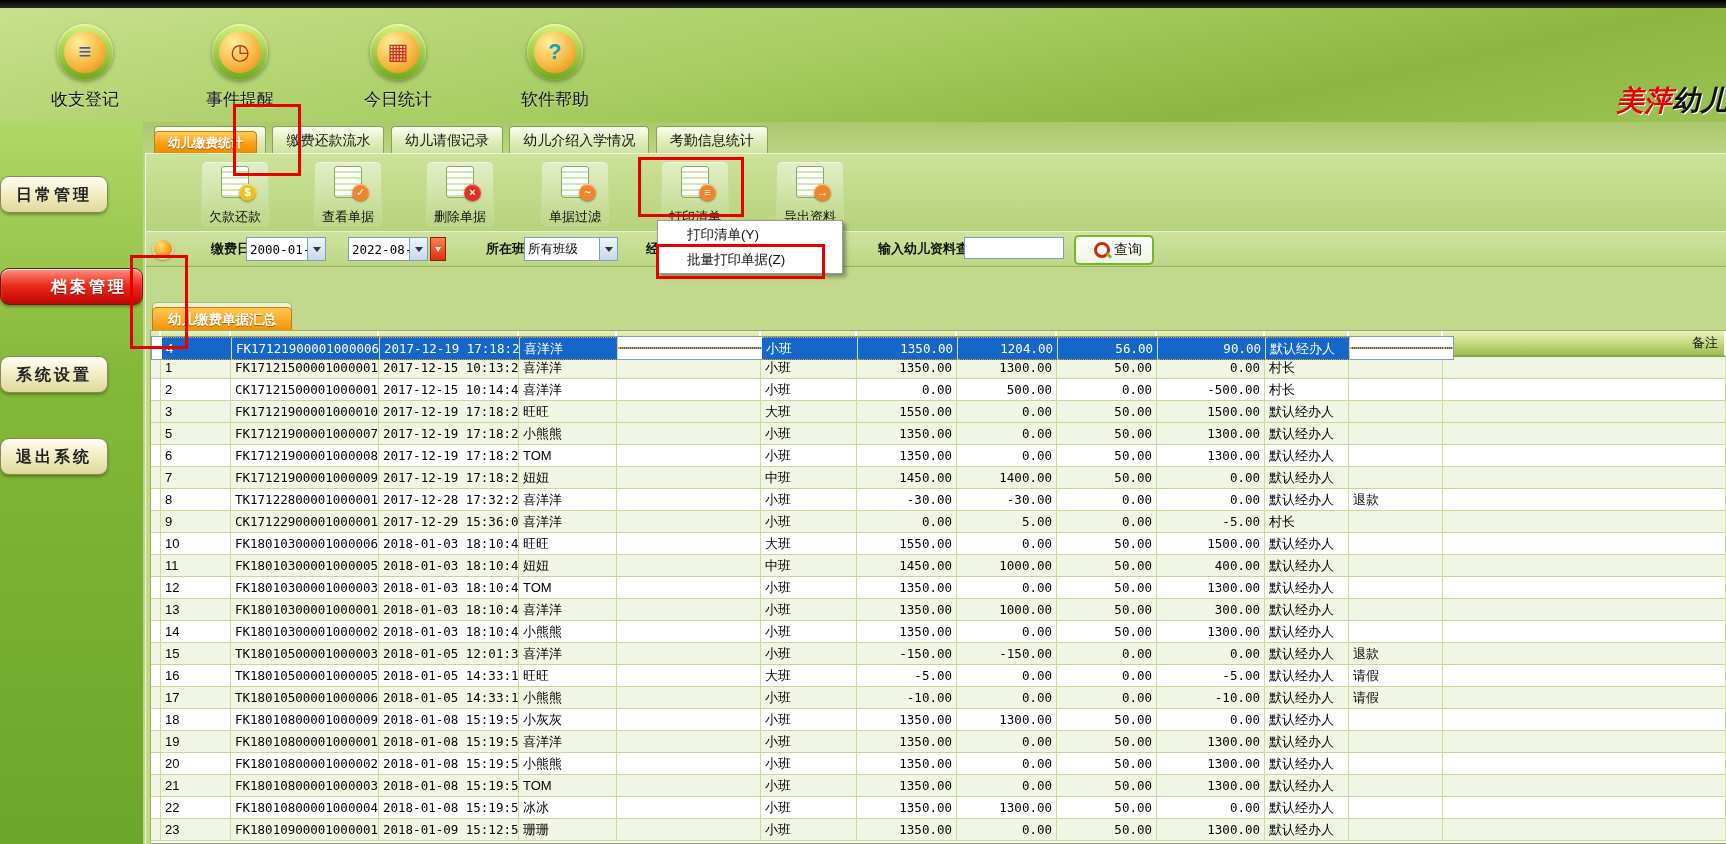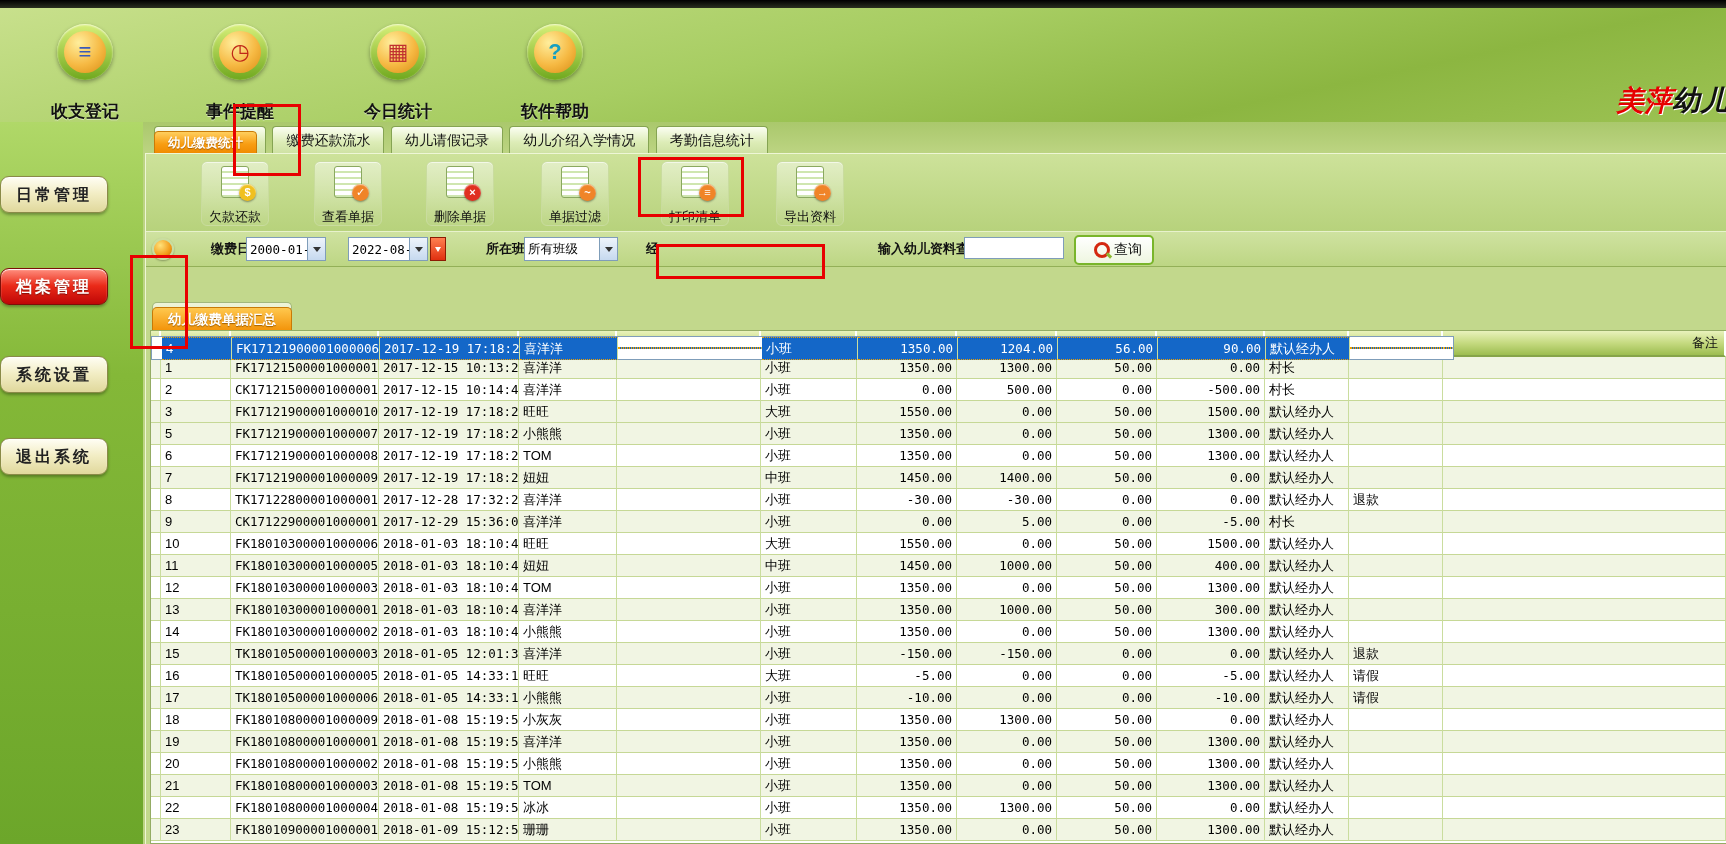--- a/index.html
+++ b/index.html
@@ -16,39 +16,39 @@
       border-bottom:1px solid #7ba03c;}
   .big-btn{position:absolute;top:16px;width:120px;text-align:center;cursor:pointer;}
   .big-ic{width:56px;height:56px;margin:0 auto;border-radius:50%;
       background:linear-gradient(180deg,#d8f07a,#6fa81e);
       box-shadow:0 2px 4px rgba(0,0,0,.35), inset 0 1px 2px rgba(255,255,255,.7);
       display:flex;align-items:center;justify-content:center;}
   .big-ic .inner{width:42px;height:42px;border-radius:50%;
       background:radial-gradient(circle at 35% 28%,#ffee9c,#f6b943 55%,#d98c14);
       display:flex;align-items:center;justify-content:center;
       font-size:22px;font-weight:bold;}
-  .big-lbl{margin-top:20px;font-size:17px;font-weight:bold;color:#111;
+  .big-lbl{margin-top:8px;font-size:17px;font-weight:normal;color:#111;
       text-shadow:0 1px 0 rgba(255,255,255,.5);}
   .brand{position:absolute;left:1616px;top:74px;width:110px;white-space:nowrap;
       overflow:hidden;font-size:28px;font-weight:bold;font-style:italic;
       text-shadow:1px 1px 0 #fff;}
   .brand .r{color:#e60000;} .brand .b{color:#111;}
 
   
   .sidebar{position:absolute;left:0;top:122px;width:143px;height:722px;
       background:linear-gradient(180deg,#b0d868 0%,#84b838 35%,#6fa828 70%,#7ab230 100%);
       background:linear-gradient(180deg,#b0d868 0%,#84b838 35%,#6ca62a 100%);
       border-right:1px solid #5c8c22;}
   .side-btn{position:absolute;left:0;width:106px;height:35px;line-height:35px;
       text-align:center;font-size:16px;font-weight:bold;letter-spacing:3px;color:#222;
       border-radius:9px;border:1px solid #8a8a48;cursor:pointer;
       background:linear-gradient(180deg,#fffef4,#f2edc4 48%,#e0d89c);
       box-shadow:0 2px 3px rgba(0,0,0,.3), inset 0 1px 1px #fff;}
   .side-btn.active{background:linear-gradient(180deg,#ff9080,#ea2a18 48%,#bf0606);
-      border-color:#7c1008;color:#fff;text-shadow:0 1px 1px rgba(0,0,0,.4);}
+      border-color:#7c1008;color:#fff;text-shadow:0 1px 1px rgba(0,0,0,.4);padding-left:35px;}
 
   
   .main{position:absolute;left:143px;top:122px;right:0;bottom:0;background:#bcd482;}
   .tabrow{position:absolute;left:0;top:0;right:0;height:31px;padding-left:10px;
       background:linear-gradient(180deg,#aac86c,#bcd482);}
   .tab{display:inline-block;height:26px;line-height:26px;margin:4px 1px 0 1px;
       padding:0 13px;font-size:14px;color:#111;cursor:pointer;
       border:1px solid #85a452;border-bottom:none;border-radius:4px 4px 0 0;
       background:linear-gradient(180deg,#fbfef2,#dcecb6 60%,#cfe2a4);}
   .tab.sel{background:linear-gradient(180deg,#ffcf5e,#f89d12 55%,#ef8a00);
@@ -676,19 +676,23 @@
               <div>默认经办人</div>
               <div></div>
               <div></div>
             </div>
           </div>
       </div>
 
     </div>
   </div>
 
+  <div class="menu">
+    <div class="menu-item">打印清单(Y)</div>
+    <div class="menu-item">批量打印单据(Z)</div>
+  </div>
 
   <div class="ann" id="ann-tab"></div>
   <div class="ann" id="ann-print"></div>
   <div class="ann" id="ann-menu"></div>
   <div class="ann" id="ann-side"></div>
 
 </div>
 
 </body></html>

